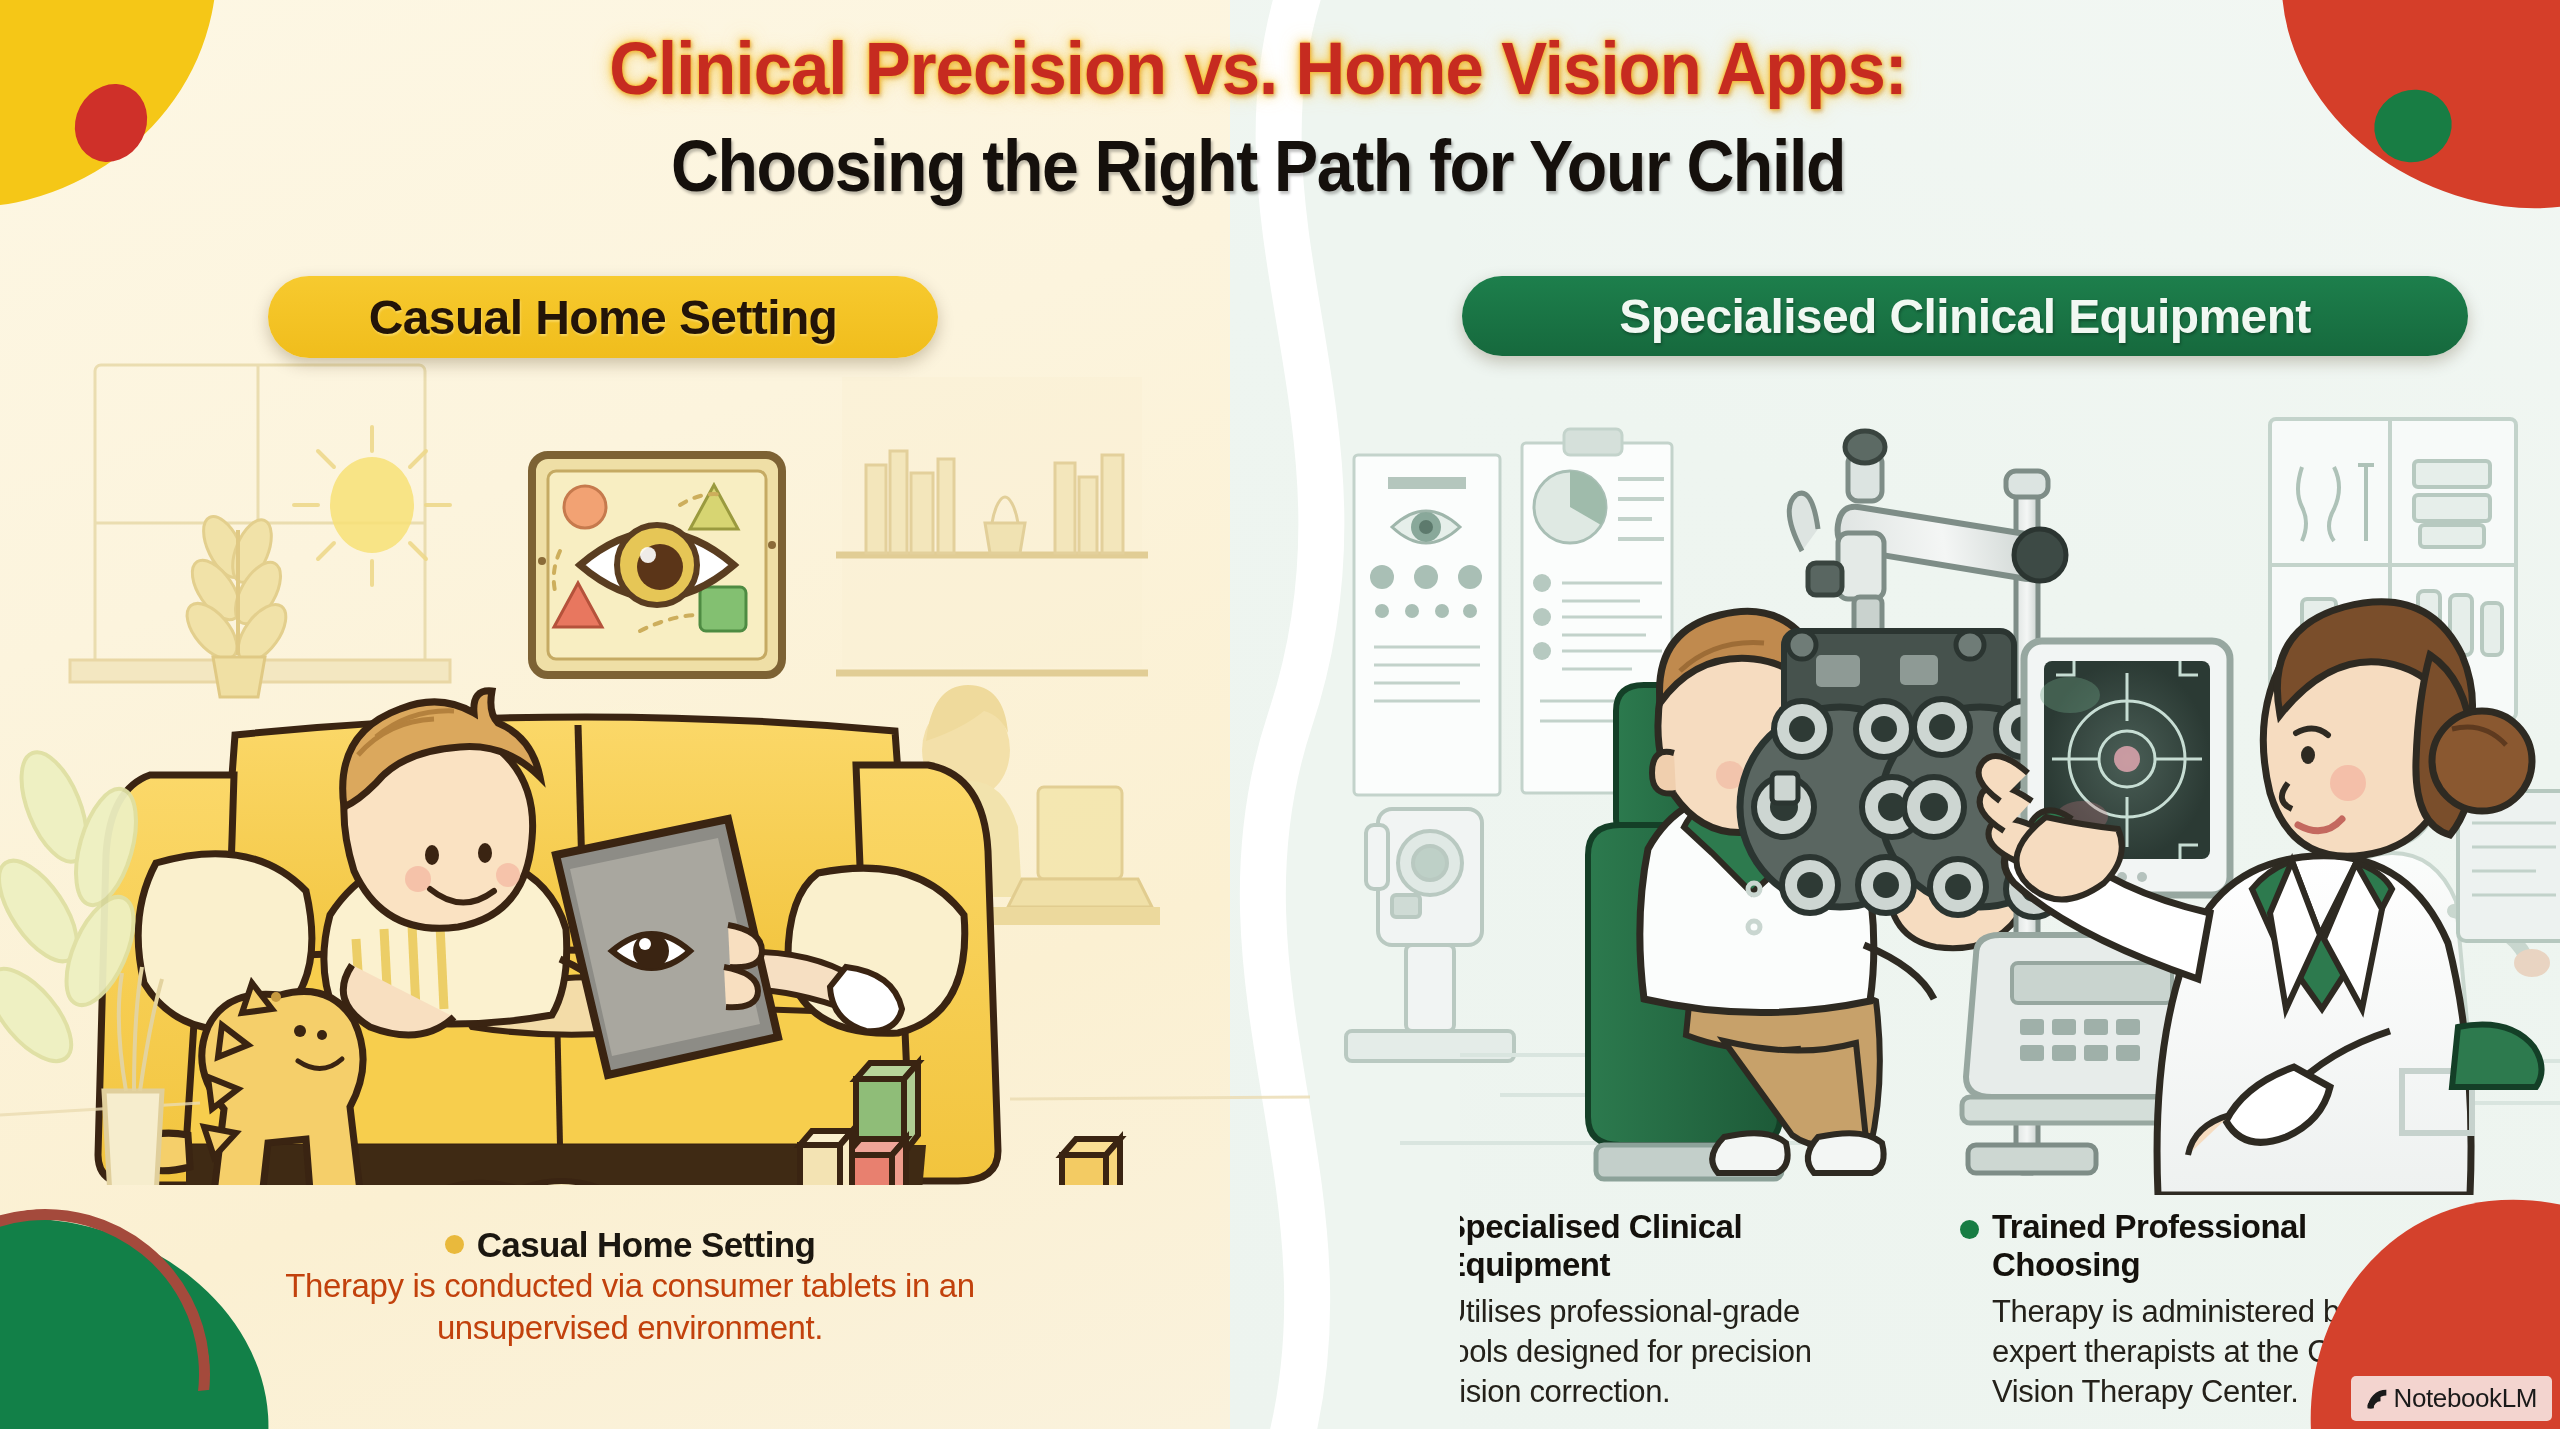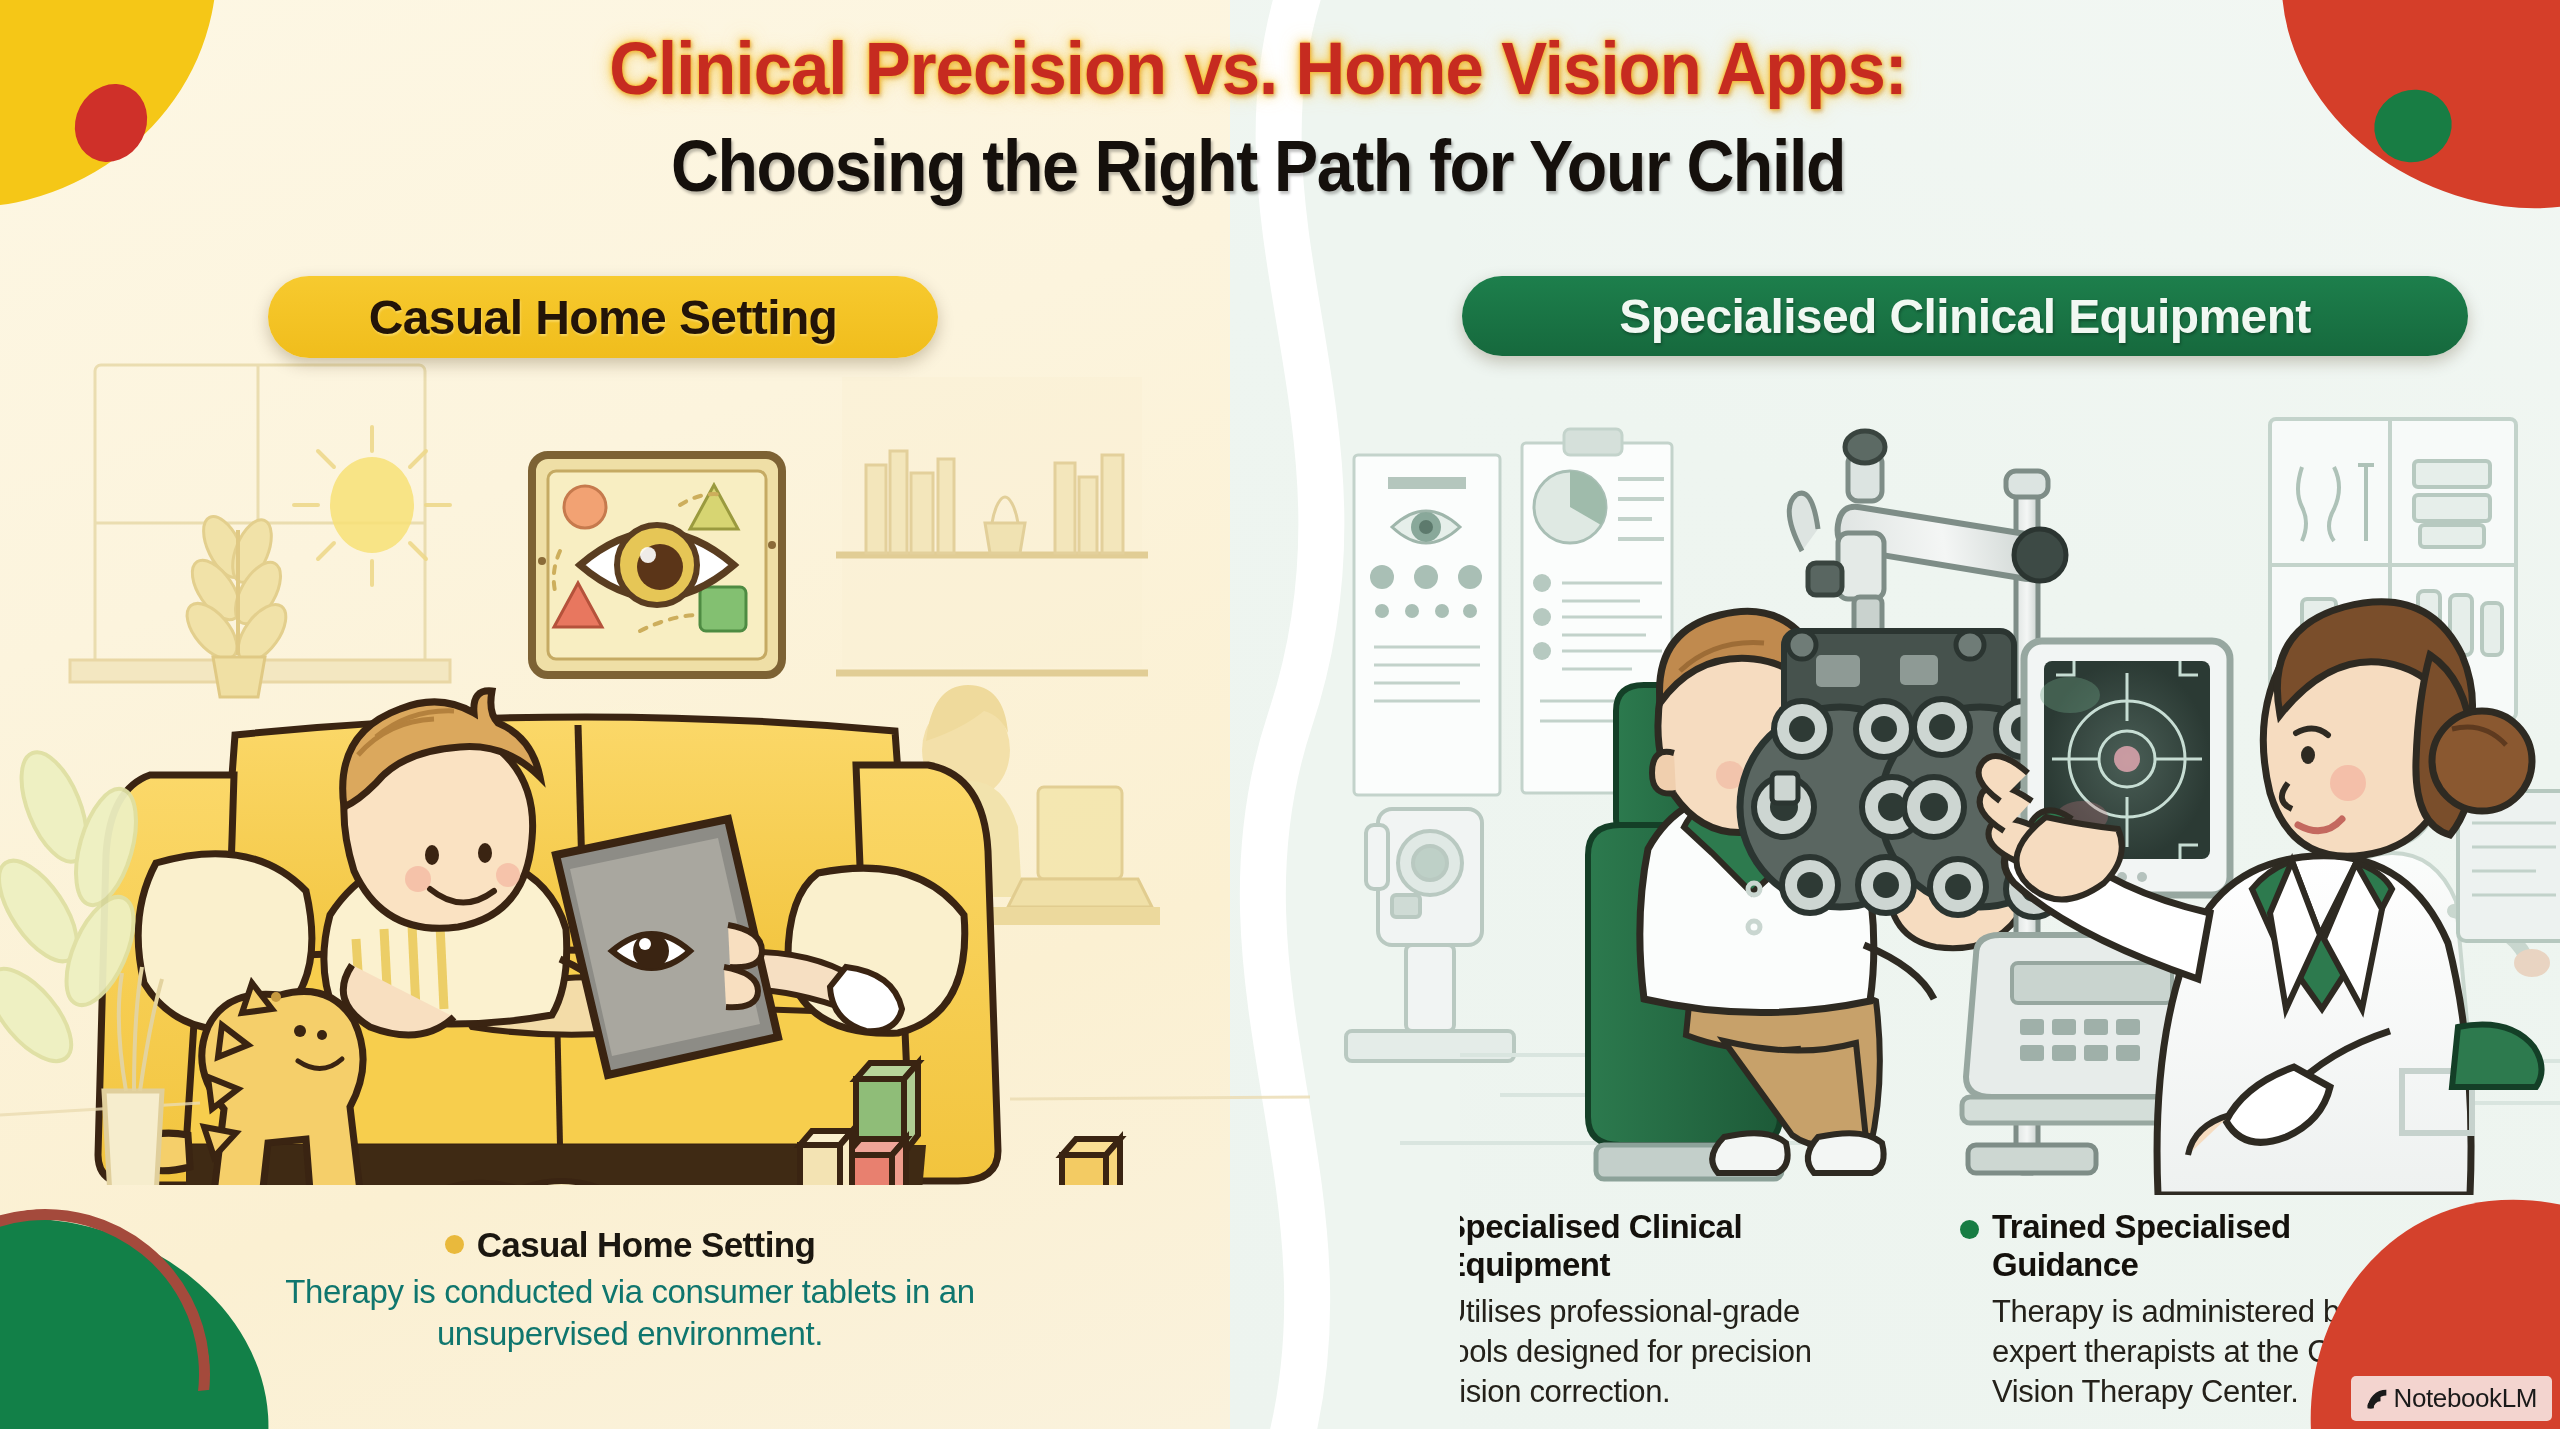--- a/index.html
+++ b/index.html
@@ -116,21 +116,21 @@
   .scene-right { left:1340px; top:355px; width:1220px; height:840px; }
 
   
   .cap { position:absolute; z-index:24; }
   .cap-left { left:200px; top:1225px; width:860px; text-align:center; }
   .cap-left .cap-head {
     font-size:35px; font-weight:bold; color:#1b1710; letter-spacing:-.6px;
     display:inline-block;
   }
   .cap-left .cap-body {
-    margin-top:6px; font-size:33px; color:#0f766e; line-height:1.28;
+    font-size:33px; color:#c2410c; line-height:1.28;
     letter-spacing:-.4px;
   }
   .bullet {
     display:inline-block; width:19px; height:19px; border-radius:50%;
     margin-right:13px; vertical-align:3px;
   }
   .bullet-y { background:#e9b93c; }
   .bullet-g { background:#187d44; }
 
   .cap-col { position:absolute; top:1208px; width:452px; }
@@ -784,21 +784,21 @@
     <div class="ch">
       <span class="bullet bullet-g"></span>
         <span>Specialised Clinical Equipment</span>
     </div>
     <div class="cb">Utilises professional-grade tools designed for precision vision correction.</div>
   </div>
 
   <div class="cap-col cap-col-2">
     <div class="ch">
       <span class="bullet bullet-g"></span>
-        <span>Trained Specialised Guidance</span>
+        <span>Trained Professional Choosing</span>
     </div>
     <div class="cb">Therapy is administered by expert therapists at the Cook Vision Therapy Center.</div>
   </div>
 
   <div class="blob blob-tl"></div>
   <div class="dot-tl"></div>
   <div class="blob blob-tr"></div>
   <div class="dot-tr"></div>
   <div class="blob blob-bl"></div>
   <div class="arc-bl"></div>

